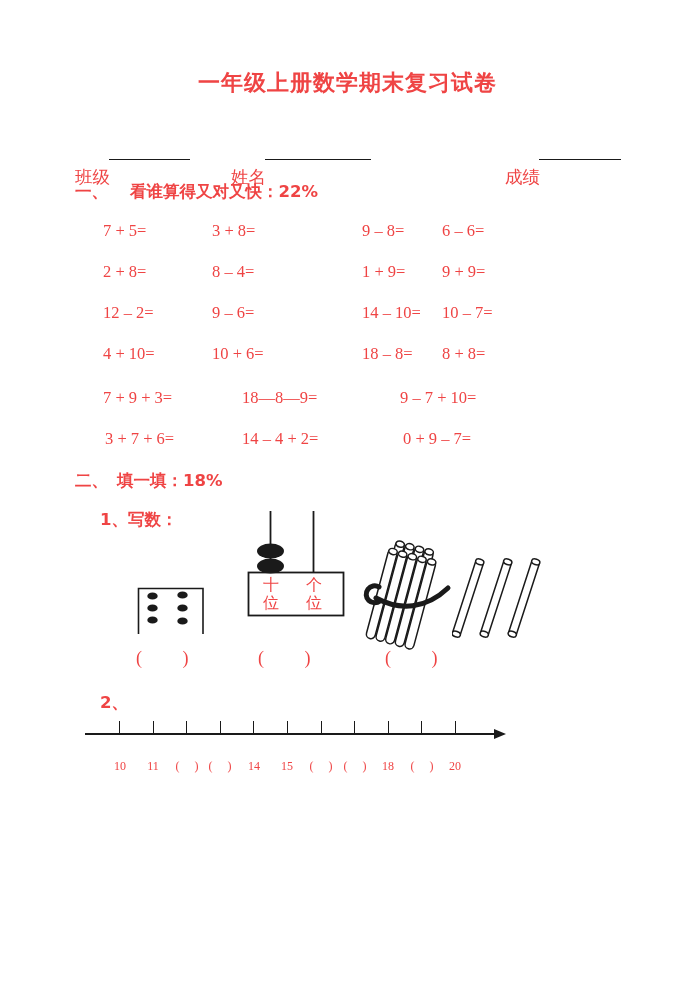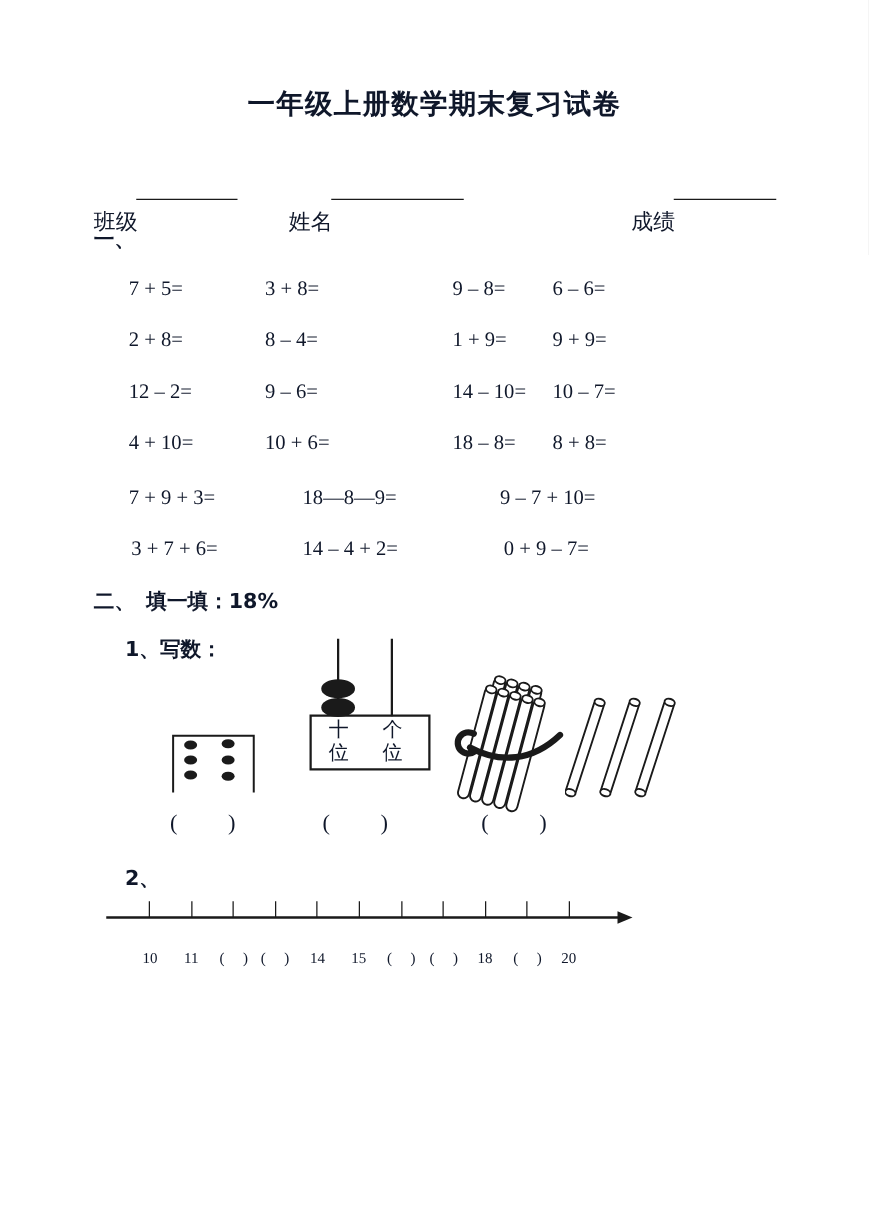--- a/index.html
+++ b/index.html
@@ -1,20 +1,20 @@
 <!DOCTYPE html>
 <html><head>
 <meta charset="utf-8">
 <style>
   html,body{margin:0;padding:0;background:#e8e8e8;}
   #page{
     position:relative;
     width:695px;height:982px;
     background:#ffffff;
-    color:#0f172a;
+    color:#ef4444;
     overflow:hidden;
     margin:0 auto;
     font-family:"Liberation Serif","DejaVu Serif",serif;
   }
   .abs{position:absolute;}
   .title{
     position:absolute;top:68px;left:0;width:695px;
     text-align:center;
     font-family:"DejaVu Sans","Liberation Sans",sans-serif;
     font-weight:bold;font-size:22px;letter-spacing:1px;
@@ -91,20 +91,21 @@
   <div class="title">一年级上册数学期末复习试卷</div>
 
   <span class="hdr" style="left:75px">班级</span>
   <div class="uline" style="left:109px;width:81px"></div>
   <span class="hdr" style="left:231px">姓名</span>
   <div class="uline" style="left:265px;width:106px"></div>
   <span class="hdr" style="left:505px">成绩</span>
   <div class="uline" style="left:539px;width:82px"></div>
 
   <span class="sec-num" style="left:75px;top:181px">一、</span>
+  <span class="sec-head" style="left:130px;top:181px">看谁算得又对又快：22%</span>
 
   <span class="prob" style="left:103px;top:221px">7 + 5=</span>
   <span class="prob" style="left:212px;top:221px">3 + 8=</span>
   <span class="prob" style="left:362px;top:221px">9 – 8=</span>
   <span class="prob" style="left:442px;top:221px">6 – 6=</span>
 
   <span class="prob" style="left:103px;top:262px">2 + 8=</span>
   <span class="prob" style="left:212px;top:262px">8 – 4=</span>
   <span class="prob" style="left:362px;top:262px">1 + 9=</span>
   <span class="prob" style="left:442px;top:262px">9 + 9=</span>

